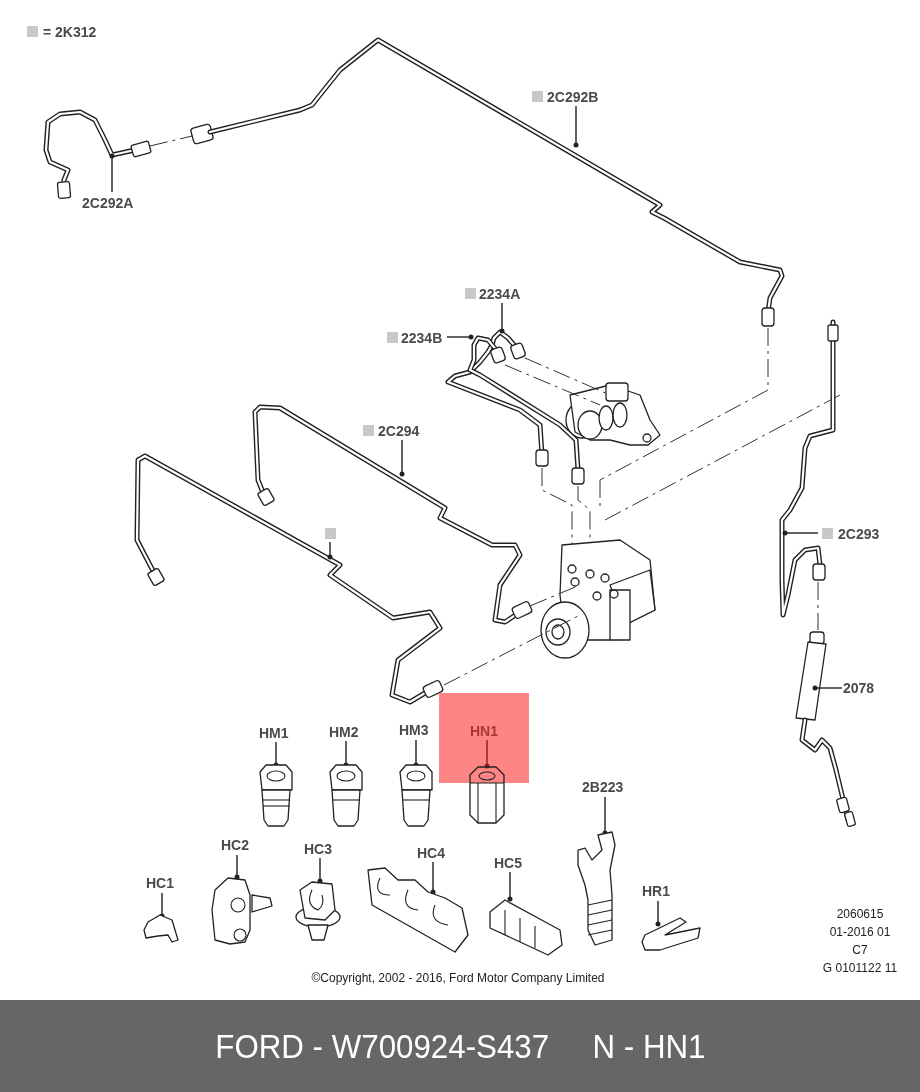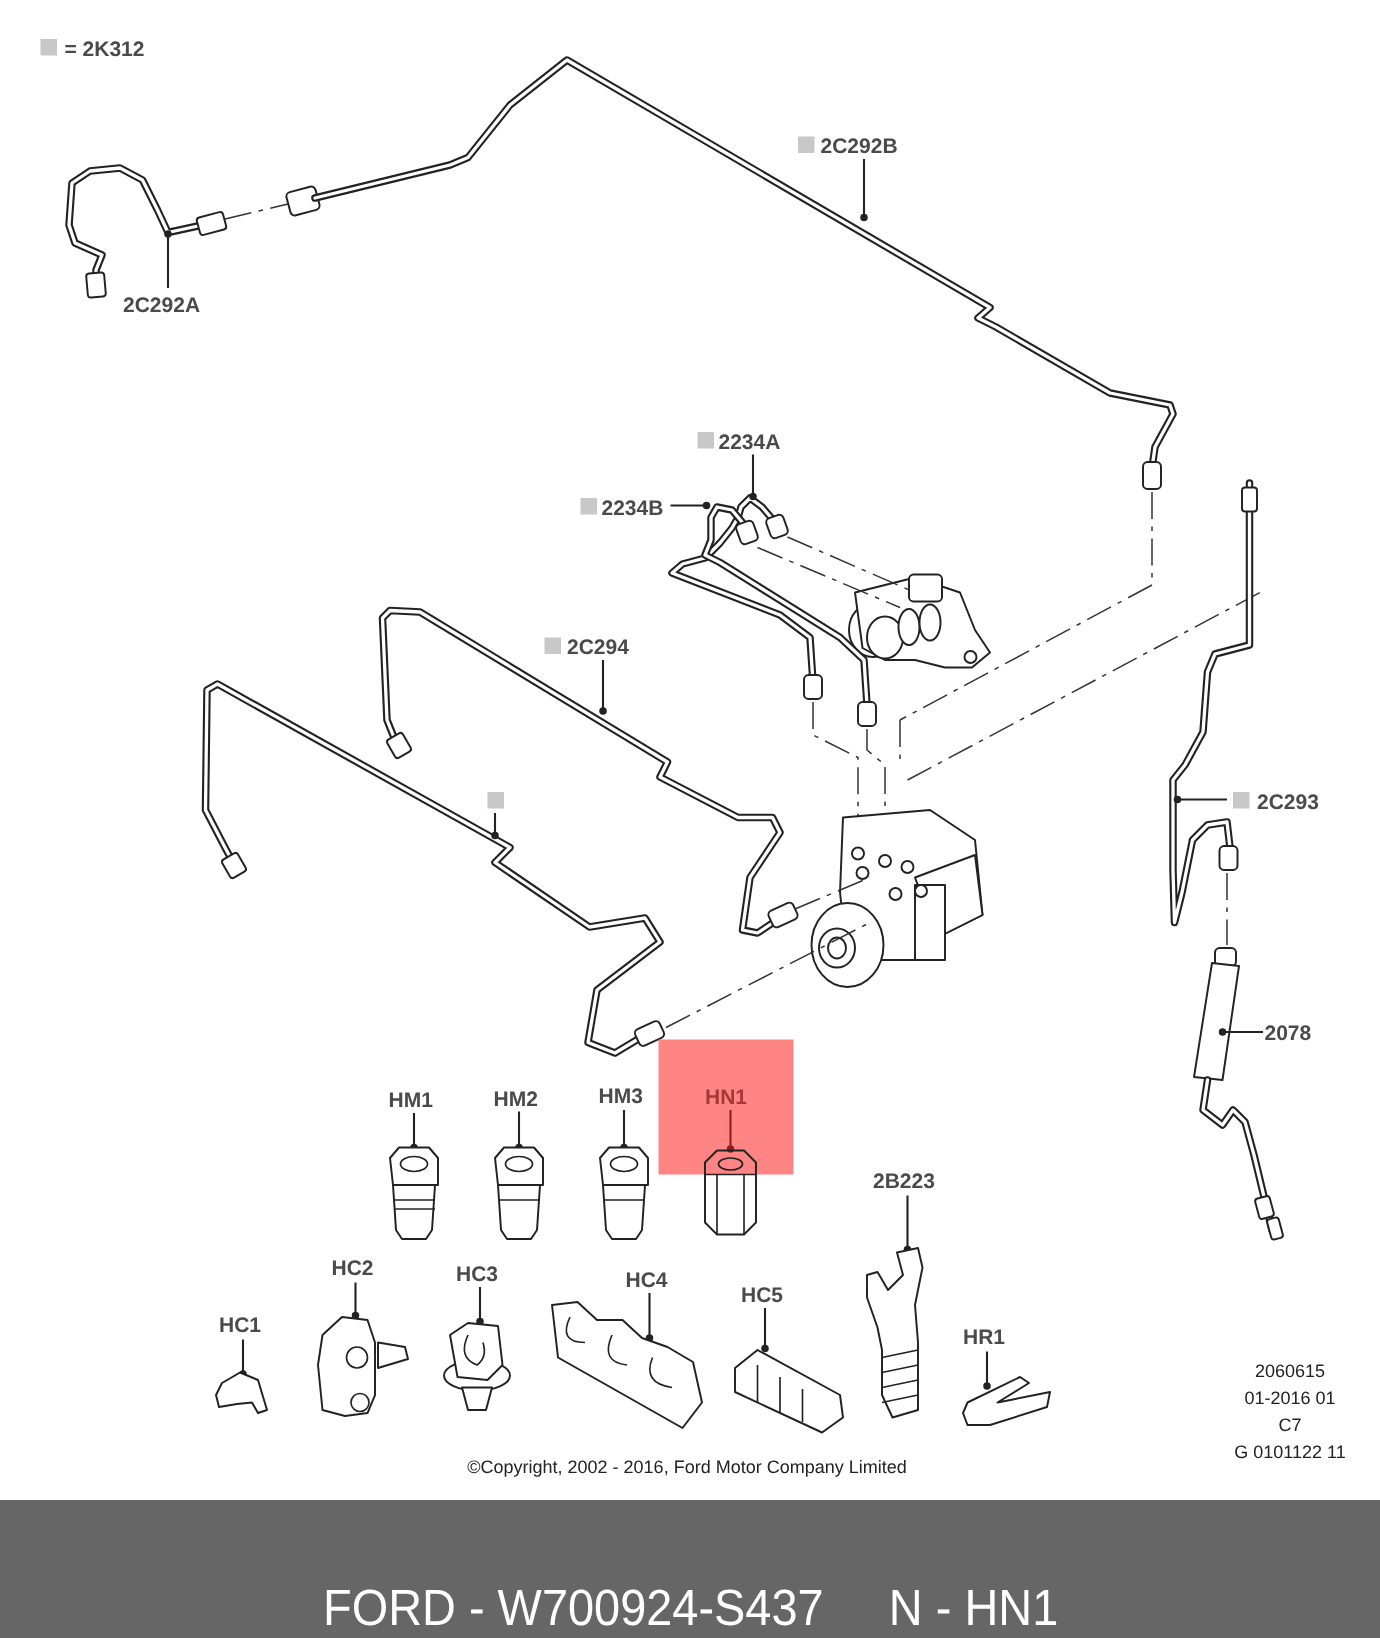--- a/index.html
+++ b/index.html
@@ -11,21 +11,21 @@
   .copy { font-family:"Liberation Sans", sans-serif; font-size:12px; fill:#222; }
   .pipe { fill:none; stroke:#222; stroke-width:5; stroke-linejoin:round; stroke-linecap:round; }
   .pipe-in { fill:none; stroke:#fff; stroke-width:2.2; stroke-linejoin:round; stroke-linecap:round; }
   .thin { fill:none; stroke:#222; stroke-width:1.1; }
   .part { fill:#fff; stroke:#222; stroke-width:1.3; stroke-linejoin:round; }
   .dash { fill:none; stroke:#333; stroke-width:1; stroke-dasharray:18 5 3 5; }
   .leader { stroke:#222; stroke-width:1.4; }
   .dot { fill:#222; }
   .sq { fill:#c8c8c8; }
   #banner { position:absolute; left:0; top:1000px; width:920px; height:92px; background:#666666;
-            display:flex; align-items:flex-end; justify-content:center; }
+            display:flex; align-items:center; justify-content:center; }
   #banner-text { color:#ffffff; font-family:"Liberation Sans", sans-serif; font-size:34px;
                  letter-spacing:0px; white-space:pre; transform:scaleX(0.92); }
 </style>
 </head>
 <body>
 
 <svg id="diagram" viewBox="0 0 920 1000" xmlns="http://www.w3.org/2000/svg">
 
   <g>
     <rect class="sq" x="27" y="26" width="11" height="11"></rect>

